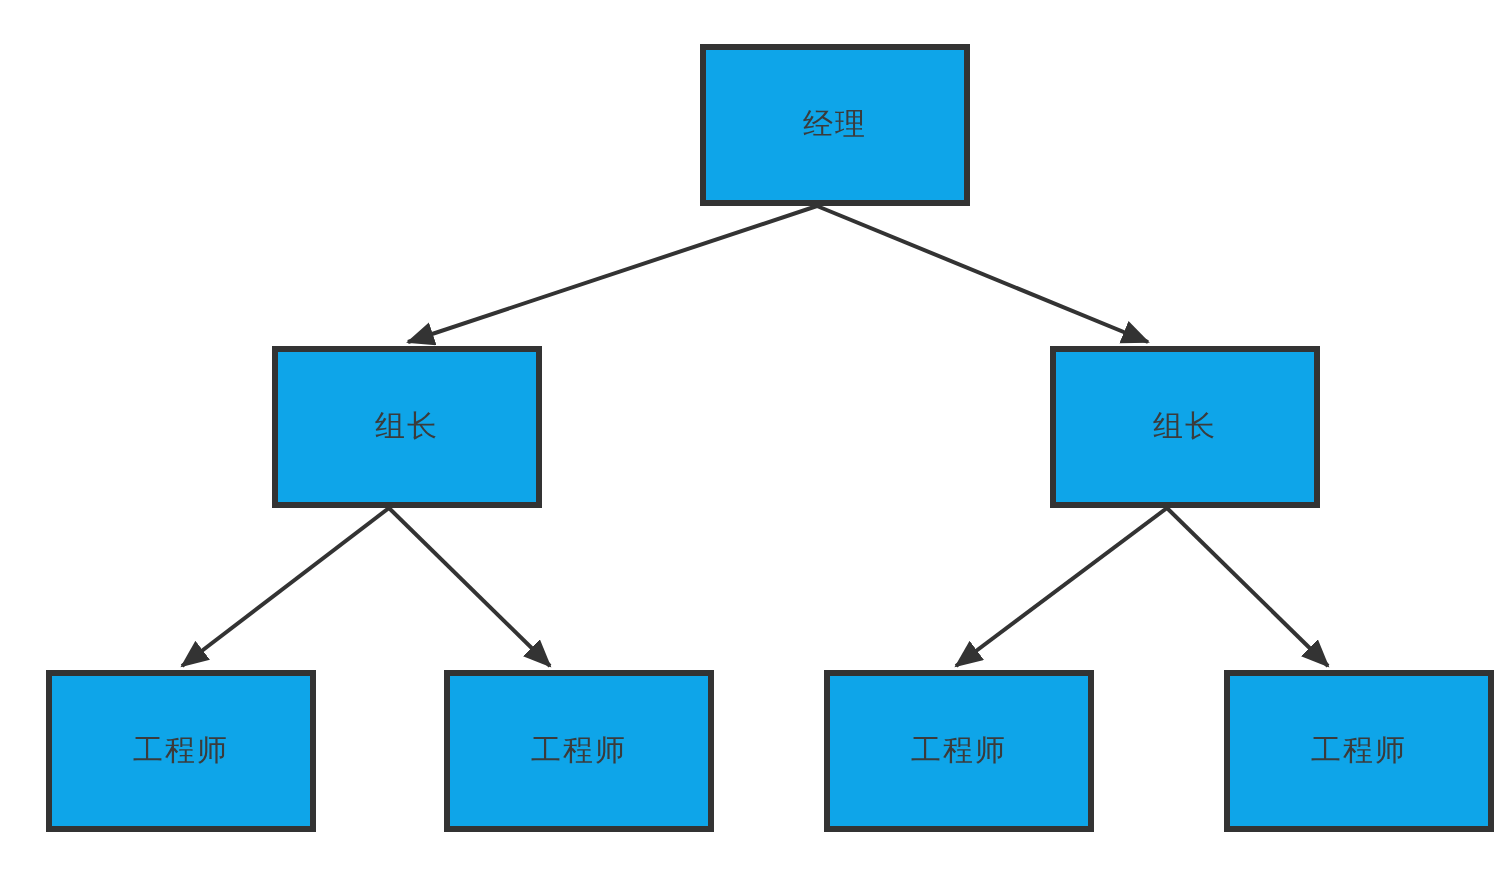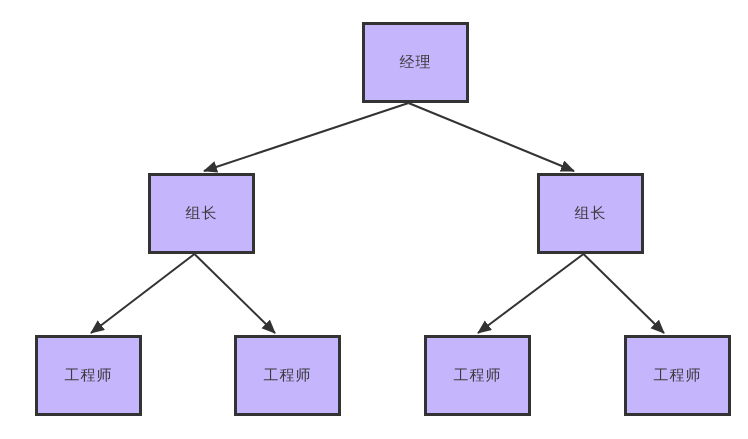--- a/index.html
+++ b/index.html
@@ -19,31 +19,30 @@
     position: absolute;
     left: 0;
     top: 0;
     width: 748px;
     height: 439px;
     pointer-events: none;
   }
   .node {
     position: absolute;
     box-sizing: border-box;
-    width: 107px;
+    width: 135px;
     height: 81px;
-    background: #c4b5fd;
+    background: #0ea5e9;
     border: 3px solid var(--line, #333333);
     color: var(--text, #3b3b3b);
     font-size: 15px;
     display: flex;
     align-items: center;
     justify-content: center;
     letter-spacing: 1px;
-    margin-left: 12px;
   }
   .n0 { left: 350px; top: 22px;  }
   .n1 { left: 136px; top: 173px; }
   .n2 { left: 525px; top: 173px; }
   .n3 { left: 23px;  top: 335px; }
   .n4 { left: 222px; top: 335px; }
   .n5 { left: 412px; top: 335px; }
   .n6 { left: 612px; top: 335px; }
 </style>
 </head>

